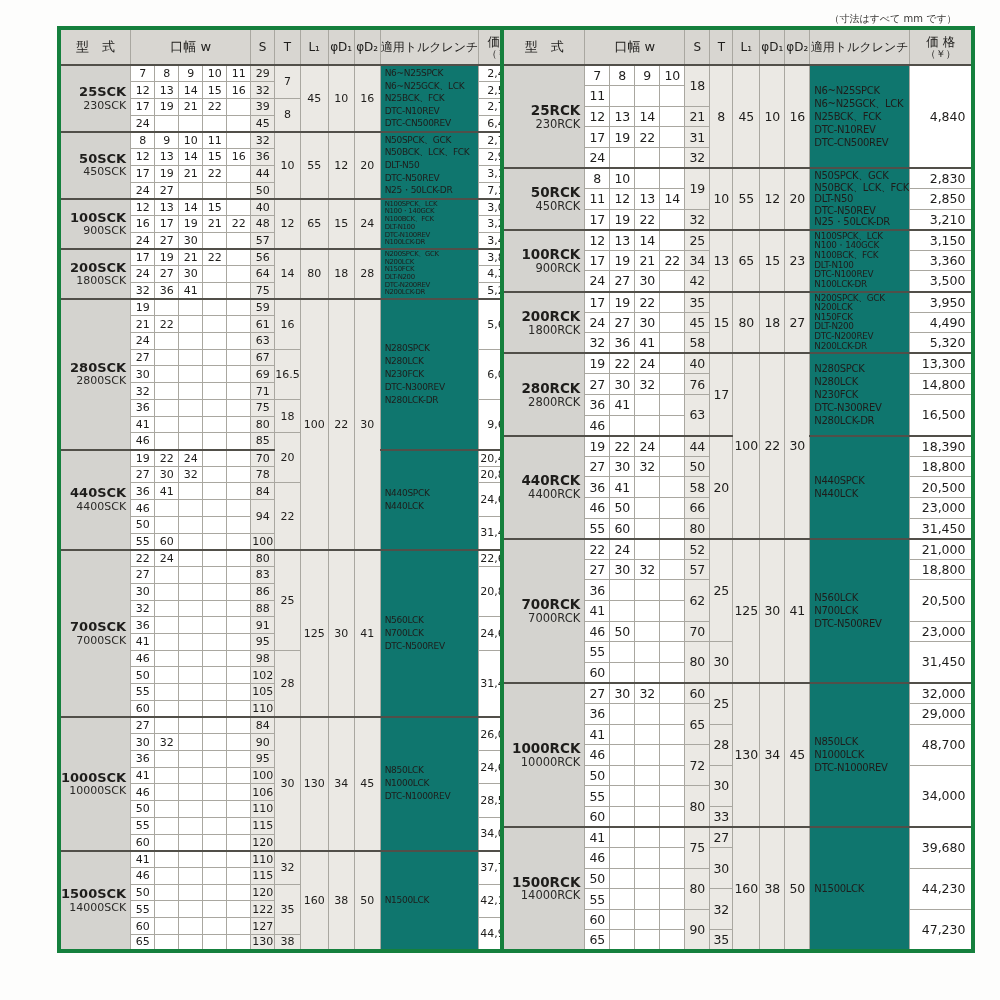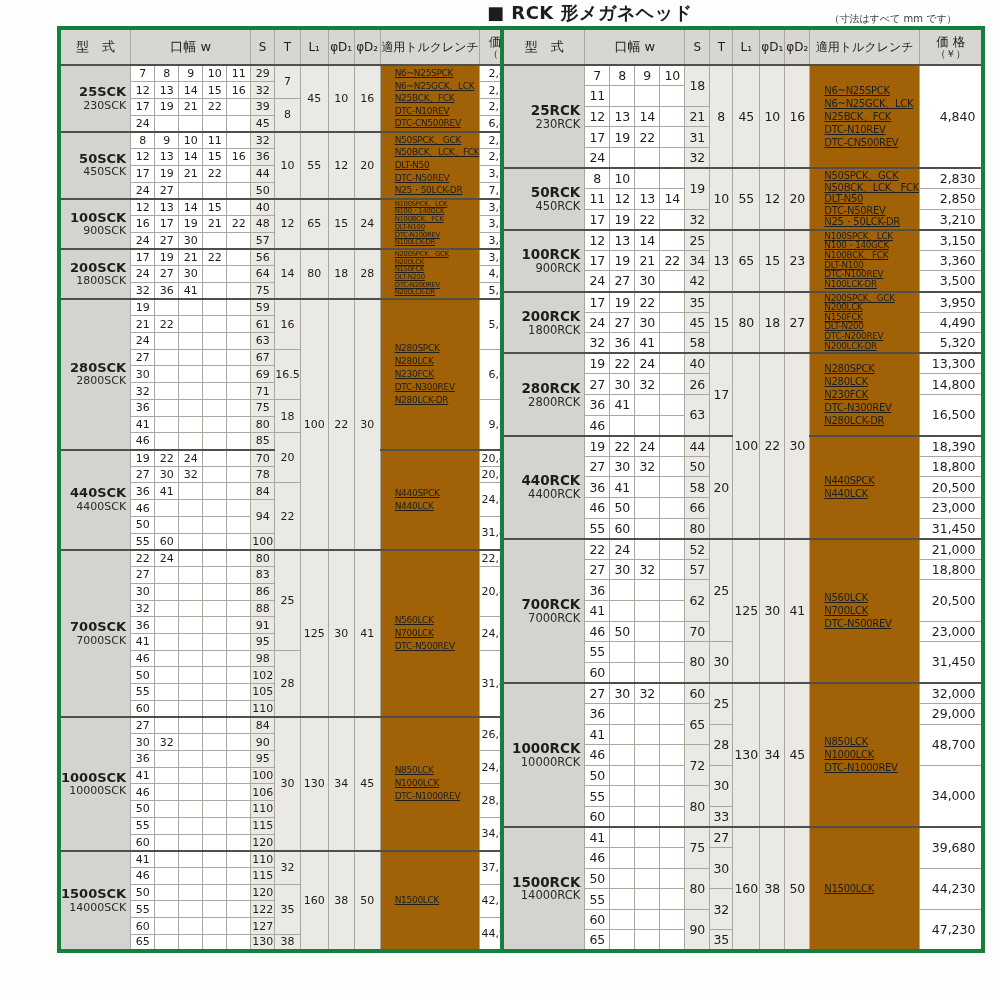--- a/index.html
+++ b/index.html
@@ -19,36 +19,35 @@
   th, td { border:1px solid #a9a7a0; padding:0; text-align:center; vertical-align:middle; overflow:hidden; white-space:nowrap; }
   thead th { background:#d8d6d1; border-bottom:2px solid #514f49; font-weight:normal; font-size:13px; height:34px; }
   thead th.small-h { font-size:12px; }
   .price-h1 { font-size:12.5px; line-height:13px; }
   .price-h2 { font-size:10px; line-height:11px; }
   td.model-cell { background:#d4d3cf; text-align:right; padding-right:4px; border-top:2px solid #514f49; }
   .model-new { font-weight:bold; line-height:1.1; }
   .model-old { line-height:1.1; color:#2a2927; }
   td.tint { background:#ebe9e4; }
   td.w-cell { background:#ffffff; }
-  td.wrench-cell { background:#a16207; text-align:left; padding-left:14px; letter-spacing:-0.3px;text-decoration:underline; }
+  td.wrench-cell { background:#0f766e; text-align:left; padding-left:4px; letter-spacing:-0.3px; }
   td.price-cell { background:#ffffff; text-align:right; padding-right:6px; }
   tr.blk > td { border-top:2px solid #514f49; }
   .t-left tbody td { font-size:11px; }
   .t-right tbody td { font-size:12.5px; }
   .t-left td.model-cell .model-new { font-size:13px; }
   .t-left td.model-cell .model-old { font-size:11px; }
   .t-right td.model-cell .model-new { font-size:13.5px;padding-left:8px; }
   .t-right td.model-cell .model-old { font-size:11.5px; }
   #footnotes { position:absolute; left:57px; top:952px; width:910px; font-size:11.5px; line-height:1.35; color:#1e1d1b; }
 </style>
 </head>
 <body>
 <div id="page">
 
-<div class="ttl" id="title-right">■ RCK 形メガネヘッド</div>
 <div id="unit-note">（寸法はすべて mm です）</div>
 
 <div class="tbl-mount" id="mount-left">
       <table class="t-left">
         <colgroup>
           <col style="width: 70px;">
           <col style="width: 24px;">
           <col style="width: 24px;">
           <col style="width: 24px;">
           <col style="width: 24px;">
@@ -888,21 +887,21 @@
               <div>DTC-N300REV</div>
               <div>N280LCK-DR</div>
             </td>
             <td class="price-cell">13,300</td>
           </tr>
           <tr style="height: 20.6px;">
             <td class="w-cell">27</td>
             <td class="w-cell">30</td>
             <td class="w-cell">32</td>
             <td class="w-cell"></td>
-            <td class="tint">26</td>
+            <td class="tint">76</td>
             <td class="price-cell">14,800</td>
           </tr>
           <tr style="height: 20.6px;">
             <td class="w-cell">36</td>
             <td class="w-cell">41</td>
             <td class="w-cell"></td>
             <td class="w-cell"></td>
             <td class="tint" rowspan="2">63</td>
             <td class="price-cell" rowspan="2">16,500</td>
           </tr>

